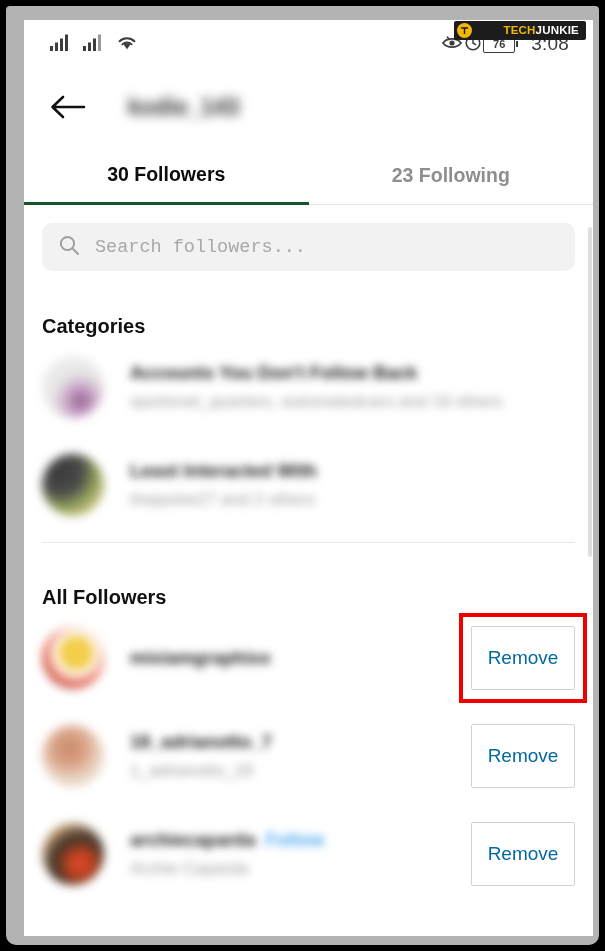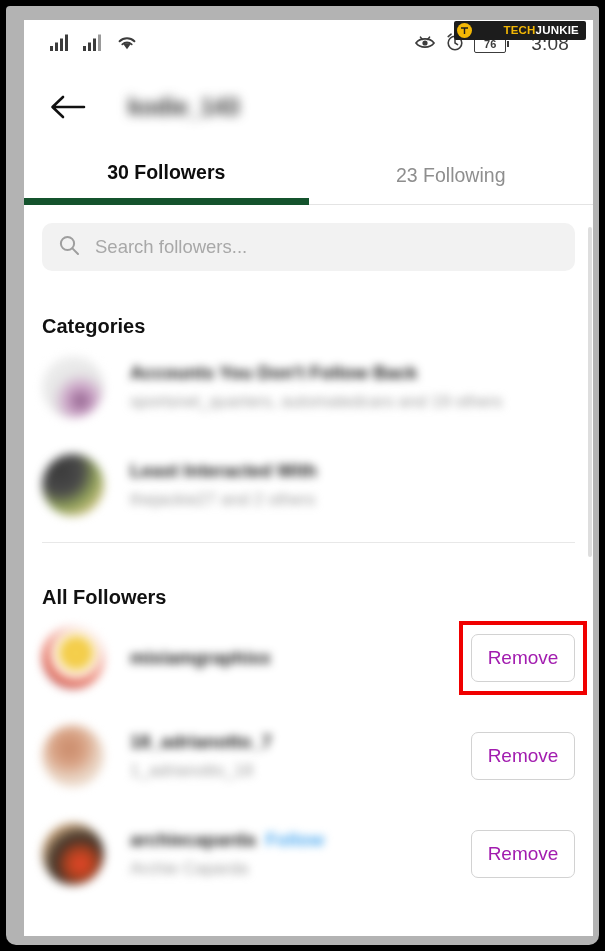--- a/index.html
+++ b/index.html
@@ -87,21 +87,21 @@
     width: 569px;
     height: 48px;
     display: flex;
     align-items: center;
     justify-content: space-between;
     padding: 0 24px 0 26px;
     box-sizing: border-box;
     color: #3c3c3c;
   }
   .status-left { display: flex; align-items: center; gap: 11px; }
-  .status-right { display: flex; align-items: center; gap: 9px; }
+  .status-right { display: flex; align-items: center; }
   .status-icon { display: block; }
   .battery-chip {
     display: inline-flex;
     align-items: center;
     justify-content: center;
     border: 1.6px solid #3c3c3c;
     border-radius: 2px;
     height: 15px;
     min-width: 26px;
     padding: 0 2px;
@@ -168,41 +168,41 @@
     display: flex;
     align-items: center;
     justify-content: center;
     font-size: 19.5px;
     cursor: pointer;
     box-sizing: border-box;
   }
   .tab.active {
     color: #0d0d0d;
     font-weight: bold;
-    border-bottom: 7px solid #14532d;
+    border-bottom: 3px solid #14532d;
   }
   .tab.inactive {
     color: #8e8e8e;
-    font-weight: normal;
+    font-weight: bold;
     border-bottom: 1px solid #e4e4e4;
   }
 
   
   .content {
     position: absolute;
     left: 0; top: 185px;
     width: 569px;
     height: 731px;
     background: #ffffff;
     box-sizing: border-box;
     overflow: hidden;
   }
 
   
-  .search-wrap { padding: 18px 18px 0 18px; }
+  .search-wrap { padding: 18px 18px 0 18px; font-family: Liberation Mono, monospace; }
   .search-field {
     display: flex;
     align-items: center;
     height: 48px;
     background: #f2f2f2;
     border-radius: 10px;
     padding: 0 16px;
     box-sizing: border-box;
     cursor: text;
   }
@@ -277,25 +277,25 @@
   .section-divider {
     height: 1px;
     background: #e8e8e8;
     margin: 8px 18px 0 18px;
   }
 
   
   .remove-btn {
     flex: none;
     min-width: 104px;
-    height: 48px;
+    height: 64px;
     border: 1.4px solid #d2d2d2;
-    border-radius: 7px;
+    border-radius: 2px;
     background: #ffffff;
-    color: #a21caf;
+    color: #0369a1;
     font-size: 19px;
     font-family: "Liberation Sans", sans-serif;
     display: flex;
     align-items: center;
     justify-content: center;
     cursor: pointer;
     box-sizing: border-box;
   }
   .remove-cell { position: relative; display: flex; align-items: center; }
   .highlight-box {

